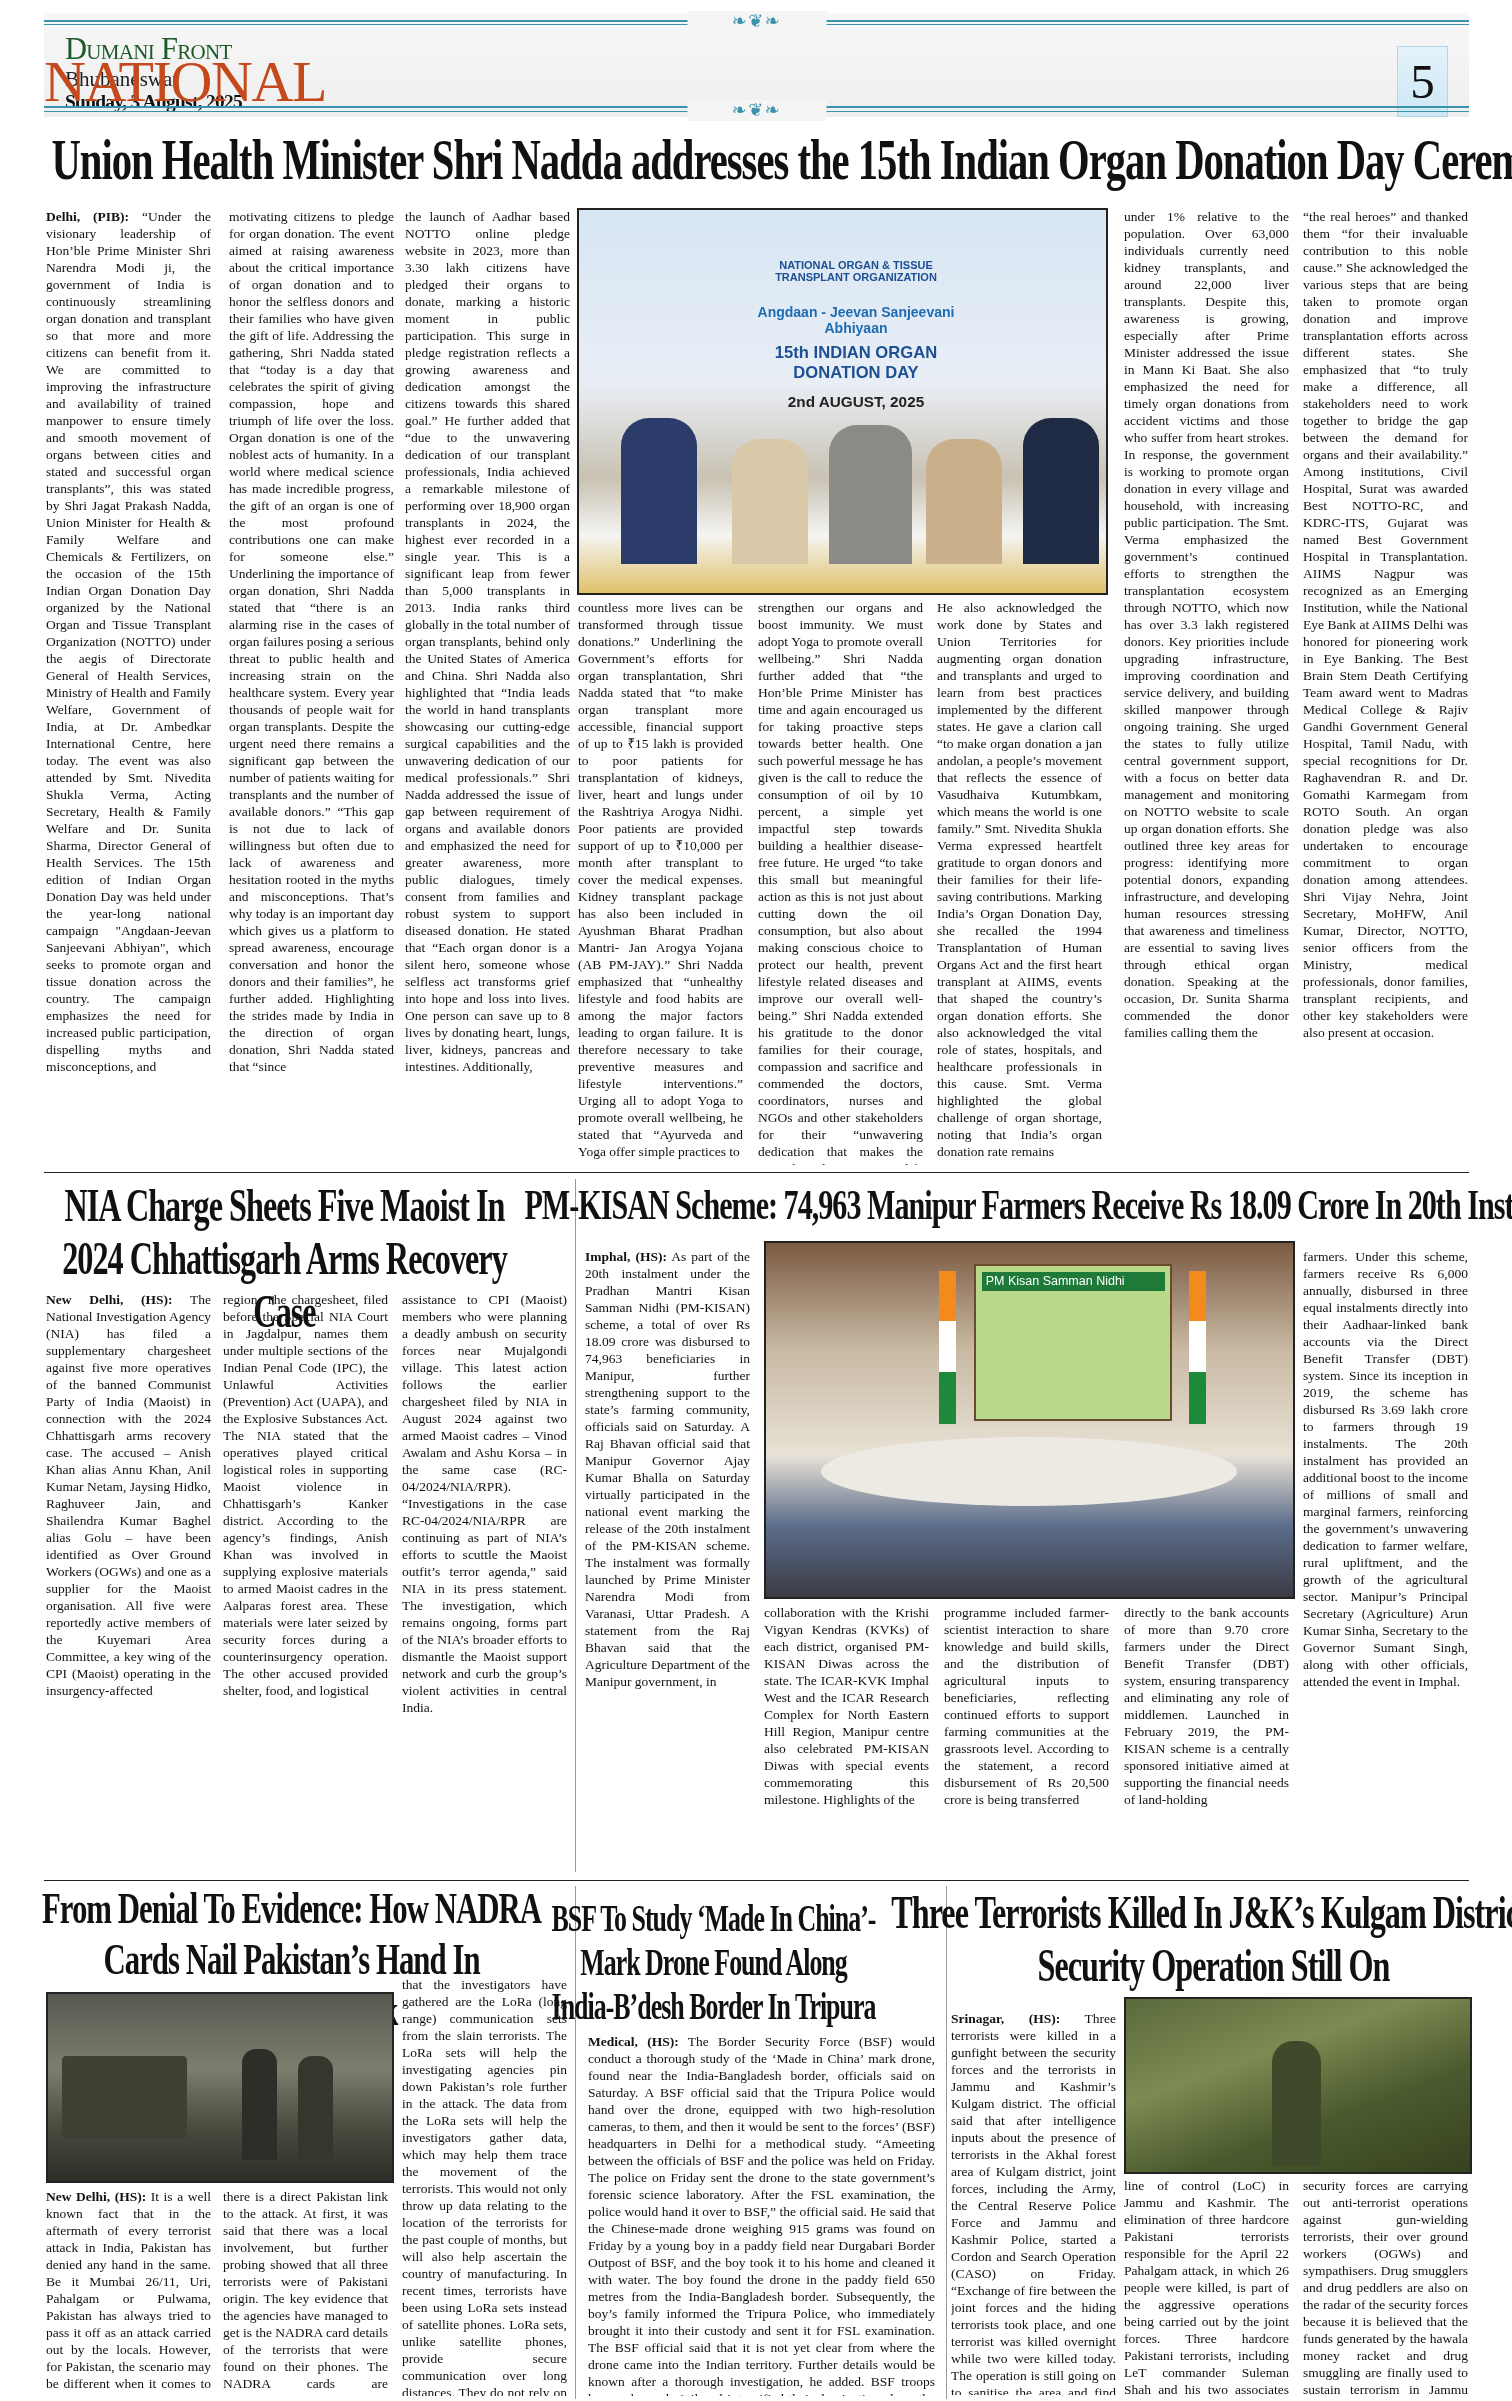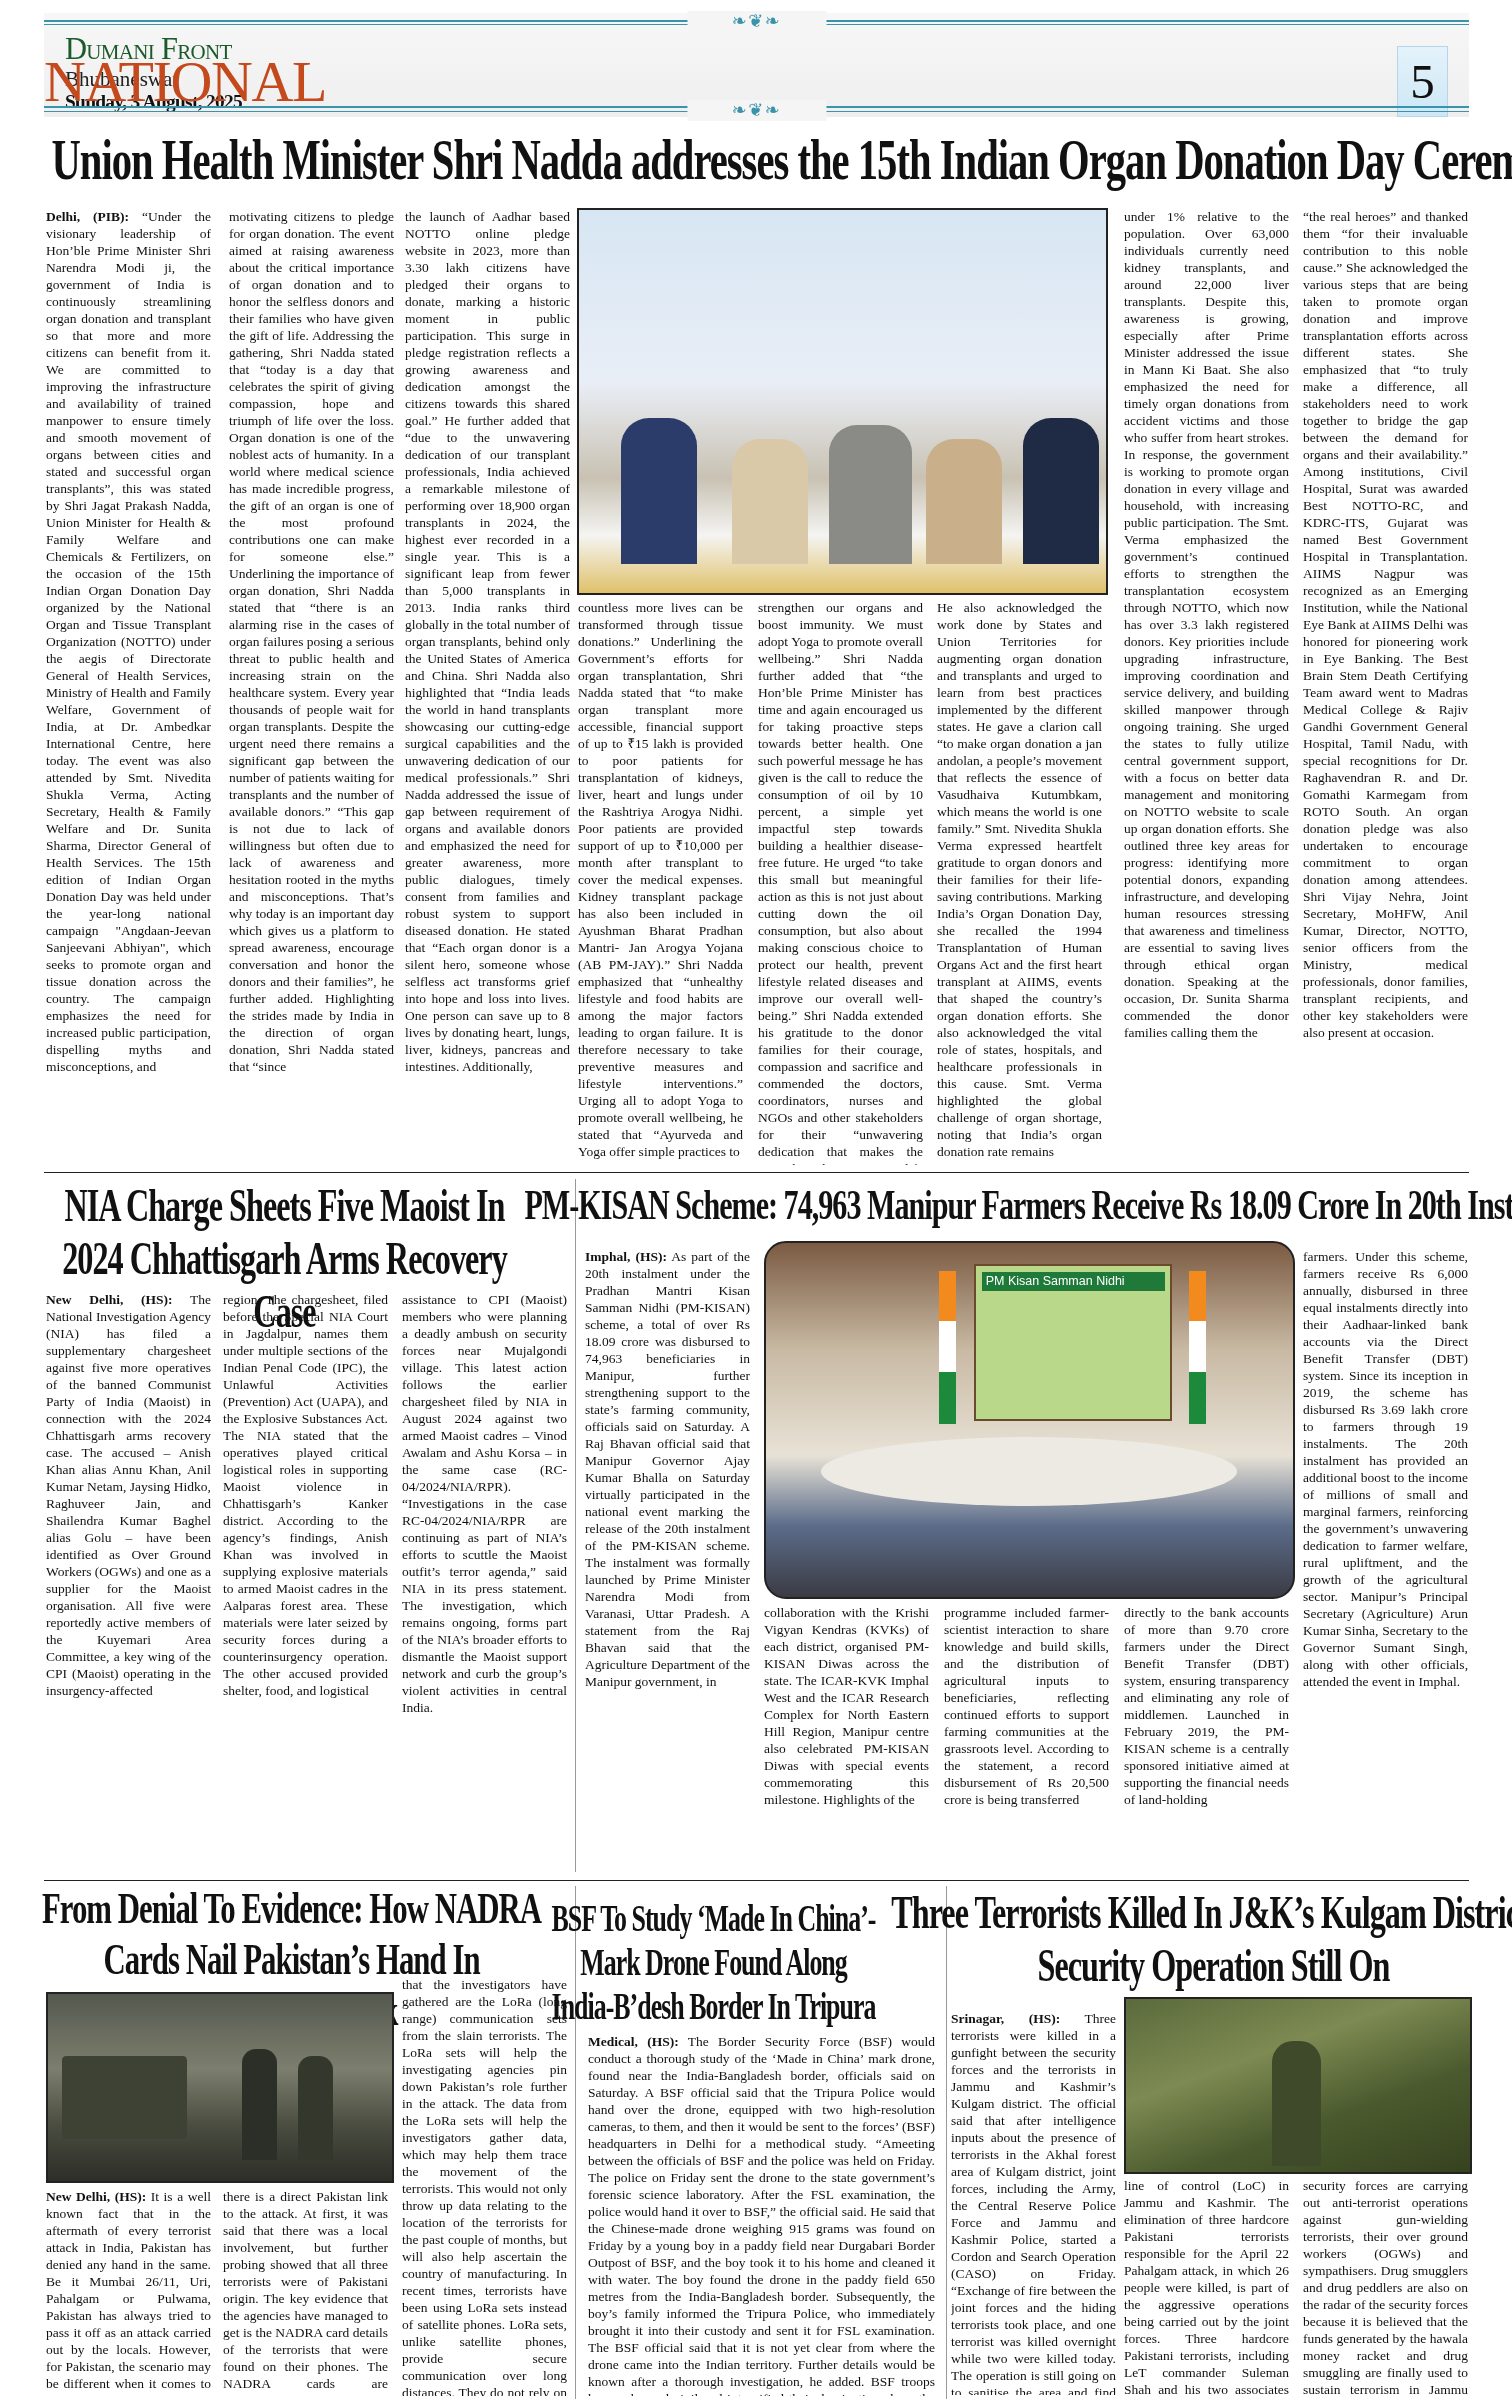--- a/index.html
+++ b/index.html
@@ -40,20 +40,26 @@
 <div class="hl" style="left:-250px;top:126px;width:2010px;font-size:58px;line-height:67px;white-space:nowrap;">Union Health Minister Shri Nadda addresses the 15th Indian Organ Donation Day Ceremony</div>
 
 <div class="col" style="left:46px;top:208px;width:165px;height:957px;">
   <span class="dateline">Delhi, (PIB):</span>
   <span>“Under the visionary leadership of Hon’ble Prime Minister Shri Narendra Modi ji, the government of India is continuously streamlining organ donation and transplant so that more and more citizens can benefit from it. We are committed to improving the infrastructure and availability of trained manpower to ensure timely and smooth movement of organs between cities and stated and successful organ transplants”, this was stated by Shri Jagat Prakash Nadda, Union Minister for Health &amp; Family Welfare and Chemicals &amp; Fertilizers, on the occasion of the 15th Indian Organ Donation Day organized by the National Organ and Tissue Transplant Organization (NOTTO) under the aegis of Directorate General of Health Services, Ministry of Health and Family Welfare, Government of India, at Dr. Ambedkar International Centre, here today. The event was also attended by Smt. Nivedita Shukla Verma, Acting Secretary, Health &amp; Family Welfare and Dr. Sunita Sharma, Director General of Health Services. The 15th edition of Indian Organ Donation Day was held under the year-long national campaign "Angdaan-Jeevan Sanjeevani Abhiyan", which seeks to promote organ and tissue donation across the country. The campaign emphasizes the need for increased public participation, dispelling myths and misconceptions, and</span>
 </div>
 <div class="col" style="left:229px;top:208px;width:165px;height:957px;">motivating citizens to pledge for organ donation. The event aimed at raising awareness about the critical importance of organ donation and to honor the selfless donors and their families who have given the gift of life. Addressing the gathering, Shri Nadda stated that “today is a day that celebrates the spirit of giving compassion, hope and triumph of life over the loss. Organ donation is one of the noblest acts of humanity. In a world where medical science has made incredible progress, the gift of an organ is one of the most profound contributions one can make for someone else.” Underlining the importance of organ donation, Shri Nadda stated that “there is an alarming rise in the cases of organ failures posing a serious threat to public health and increasing strain on the healthcare system. Every year thousands of people wait for organ transplants. Despite the urgent need there remains a significant gap between the number of patients waiting for transplants and the number of available donors.” “This gap is not due to lack of willingness but often due to lack of awareness and hesitation rooted in the myths and misconceptions. That’s why today is an important day which gives us a platform to spread awareness, encourage conversation and honor the donors and their families”, he further added. Highlighting the strides made by India in the direction of organ donation, Shri Nadda stated that “since</div>
 <div class="col" style="left:405px;top:208px;width:165px;height:957px;">the launch of Aadhar based NOTTO online pledge website in 2023, more than 3.30 lakh citizens have pledged their organs to donate, marking a historic moment in public participation. This surge in pledge registration reflects a growing awareness and dedication amongst the citizens towards this shared goal.” He further added that “due to the unwavering dedication of our transplant professionals, India achieved a remarkable milestone of performing over 18,900 organ transplants in 2024, the highest ever recorded in a single year. This is a significant leap from fewer than 5,000 transplants in 2013. India ranks third globally in the total number of organ transplants, behind only the United States of America and China. Shri Nadda also highlighted that “India leads the world in hand transplants showcasing our cutting-edge surgical capabilities and the unwavering dedication of our medical professionals.” Shri Nadda addressed the issue of gap between requirement of organs and available donors and emphasized the need for greater awareness, more public dialogues, timely consent from families and robust system to support diseased donation. He stated that “Each organ donor is a silent hero, someone whose selfless act transforms grief into hope and loss into lives. One person can save up to 8 lives by donating heart, lungs, liver, kidneys, pancreas and intestines. Additionally,</div>
 
 <div class="photo" style="left:577px;top:208px;width:527px;height:383px;background:linear-gradient(180deg,#d7e6f3 0%,#e9eef6 45%,#c9c2b3 70%,#f4f4f2 85%,#e0c16a 100%);">
+  <div style="position:absolute;left:166px;top:49px;width:222px;text-align:center;font-family:'Liberation Sans',sans-serif;color:#1d4f93;font-weight:bold;">
+    <div style="font-size:11px">NATIONAL ORGAN &amp; TISSUE TRANSPLANT ORGANIZATION</div>
+    <div style="font-size:14px;margin-top:21px;color:#1d6bb0">Angdaan - Jeevan Sanjeevani Abhiyaan</div>
+    <div style="font-size:16.6px;margin-top:7px">15th INDIAN ORGAN DONATION DAY</div>
+    <div style="font-size:15.3px;margin-top:9.7px;color:#222">2nd AUGUST, 2025</div>
+  </div>
   <div style="position:absolute;left:42px;top:208px;width:76px;height:146px;background:#2c3c6a;border-radius:28px 28px 0 0;"></div>
   <div style="position:absolute;left:153px;top:229px;width:76px;height:125px;background:#d9c9a8;border-radius:28px 28px 0 0;"></div>
   <div style="position:absolute;left:250px;top:215px;width:83px;height:139px;background:#8a8a86;border-radius:28px 28px 0 0;"></div>
   <div style="position:absolute;left:347px;top:229px;width:76px;height:125px;background:#c9b08a;border-radius:28px 28px 0 0;"></div>
   <div style="position:absolute;left:444px;top:208px;width:76px;height:146px;background:#1f2a44;border-radius:28px 28px 0 0;"></div>
 </div>
 
 <div class="col" style="left:578px;top:599px;width:165px;height:566px;">countless more lives can be transformed through tissue donations.” Underlining the Government’s efforts for organ transplantation, Shri Nadda stated that “to make organ transplant more accessible, financial support of up to ₹15 lakh is provided to poor patients for transplantation of kidneys, liver, heart and lungs under the Rashtriya Arogya Nidhi. Poor patients are provided support of up to ₹10,000 per month after transplant to cover the medical expenses. Kidney transplant package has also been included in Ayushman Bharat Pradhan Mantri- Jan Arogya Yojana (AB PM-JAY).” Shri Nadda emphasized that “unhealthy lifestyle and food habits are among the major factors leading to organ failure. It is therefore necessary to take preventive measures and lifestyle interventions.” Urging all to adopt Yoga to promote overall wellbeing, he stated that “Ayurveda and Yoga offer simple practices to</div>
 <div class="col" style="left:758px;top:599px;width:165px;height:566px;">strengthen our organs and boost immunity. We must adopt Yoga to promote overall wellbeing.” Shri Nadda further added that “the Hon’ble Prime Minister has time and again encouraged us for taking proactive steps towards better health. One such powerful message he has given is the call to reduce the consumption of oil by 10 percent, a simple yet impactful step towards building a healthier disease-free future. He urged “to take this small but meaningful action as this is not just about cutting down the oil consumption, but also about making conscious choice to protect our health, prevent lifestyle related diseases and improve our overall well-being.” Shri Nadda extended his gratitude to the donor families for their courage, compassion and sacrifice and commended the doctors, coordinators, nurses and NGOs and other stakeholders for their “unwavering dedication that makes the second chance at life possible.”</div>
 <div class="col" style="left:937px;top:599px;width:165px;height:566px;">He also acknowledged the work done by States and Union Territories for augmenting organ donation and transplants and urged to learn from best practices implemented by the different states. He gave a clarion call “to make organ donation a jan andolan, a people’s movement that reflects the essence of Vasudhaiva Kutumbkam, which means the world is one family.” Smt. Nivedita Shukla Verma expressed heartfelt gratitude to organ donors and their families for their life-saving contributions. Marking India’s Organ Donation Day, she recalled the 1994 Transplantation of Human Organs Act and the first heart transplant at AIIMS, events that shaped the country’s organ donation efforts. She also acknowledged the vital role of states, hospitals, and healthcare professionals in this cause. Smt. Verma highlighted the global challenge of organ shortage, noting that India’s organ donation rate remains</div>
@@ -70,21 +76,21 @@
 <div class="col" style="left:223px;top:1291px;width:165px;height:582px;">region. The chargesheet, filed before the Special NIA Court in Jagdalpur, names them under multiple sections of the Indian Penal Code (IPC), the Unlawful Activities (Prevention) Act (UAPA), and the Explosive Substances Act. The NIA stated that the operatives played critical logistical roles in supporting Maoist violence in Chhattisgarh’s Kanker district. According to the agency’s findings, Anish Khan was involved in supplying explosive materials to armed Maoist cadres in the Aalparas forest area. These materials were later seized by security forces during a counterinsurgency operation. The other accused provided shelter, food, and logistical</div>
 <div class="col" style="left:402px;top:1291px;width:165px;height:582px;">assistance to CPI (Maoist) members who were planning a deadly ambush on security forces near Mujalgondi village. This latest action follows the earlier chargesheet filed by NIA in August 2024 against two armed Maoist cadres – Vinod Awalam and Ashu Korsa – in the same case (RC-04/2024/NIA/RPR). “Investigations in the case RC-04/2024/NIA/RPR are continuing as part of NIA’s efforts to scuttle the Maoist outfit’s terror agenda,” said NIA in its press statement. The investigation, which remains ongoing, forms part of the NIA’s broader efforts to dismantle the Maoist support network and curb the group’s violent activities in central India.</div>
 
 <div class="vdiv" style="left:575px;top:1179px;height:693px;"></div>
 
 <div class="hl" style="left:333px;top:1180px;width:1276px;font-size:43px;line-height:50px;white-space:nowrap;">PM-KISAN Scheme: 74,963 Manipur Farmers Receive Rs 18.09 Crore In 20th Instalment</div>
 <div class="col" style="left:585px;top:1248px;width:165px;height:624px;">
   <span class="dateline">Imphal, (HS):</span>
   <span>As part of the 20th instalment under the Pradhan Mantri Kisan Samman Nidhi (PM-KISAN) scheme, a total of over Rs 18.09 crore was disbursed to 74,963 beneficiaries in Manipur, further strengthening support to the state’s farming community, officials said on Saturday. A Raj Bhavan official said that Manipur Governor Ajay Kumar Bhalla on Saturday virtually participated in the national event marking the release of the 20th instalment of the PM-KISAN scheme. The instalment was formally launched by Prime Minister Narendra Modi from Varanasi, Uttar Pradesh. A statement from the Raj Bhavan said that the Agriculture Department of the Manipur government, in</span>
 </div>
-<div class="photo" style="left:764px;top:1241px;width:527px;height:354px;background:linear-gradient(180deg,#7b5a42 0%,#c8b9a3 30%,#e8e2d6 60%,#5b6c8a 80%,#3b3b44 100%);border-radius:22px;">
+<div class="photo" style="left:764px;top:1241px;width:527px;height:354px;background:linear-gradient(180deg,#7b5a42 0%,#c8b9a3 30%,#e8e2d6 60%,#5b6c8a 80%,#3b3b44 100%);">
   <div style="position:absolute;left:208px;top:21px;width:194px;height:153px;background:#b9d88a;border:2.8px solid #6b4b2e;">
     <div style="background:#1f7a3a;color:#fff;font-size:12.5px;font-family:'Liberation Sans',sans-serif;padding:2.8px 4.2px;margin:5.5px;">PM Kisan Samman Nidhi</div>
   </div>
   <div style="position:absolute;left:173px;top:28px;width:16.6px;height:153px;background:linear-gradient(#f28a1e 33%,#fff 33%,#fff 66%,#1c8a3a 66%);"></div>
   <div style="position:absolute;left:423px;top:28px;width:16.6px;height:153px;background:linear-gradient(#f28a1e 33%,#fff 33%,#fff 66%,#1c8a3a 66%);"></div>
   <div style="position:absolute;left:55px;top:194px;width:416px;height:69px;background:#eceae3;border-radius:50%;"></div>
 </div>
 <div class="col" style="left:764px;top:1604px;width:165px;height:268px;">collaboration with the Krishi Vigyan Kendras (KVKs) of each district, organised PM-KISAN Diwas across the state. The ICAR-KVK Imphal West and the ICAR Research Complex for North Eastern Hill Region, Manipur centre also celebrated PM-KISAN Diwas with special events commemorating this milestone. Highlights of the</div>
 <div class="col" style="left:944px;top:1604px;width:165px;height:268px;">programme included farmer-scientist interaction to share knowledge and build skills, and the distribution of agricultural inputs to beneficiaries, reflecting continued efforts to support farming communities at the grassroots level. According to the statement, a record disbursement of Rs 20,500 crore is being transferred</div>
 <div class="col" style="left:1124px;top:1604px;width:165px;height:268px;">directly to the bank accounts of more than 9.70 crore farmers under the Direct Benefit Transfer (DBT) system, ensuring transparency and eliminating any role of middlemen. Launched in February 2019, the PM-KISAN scheme is a centrally sponsored initiative aimed at supporting the financial needs of land-holding</div>

